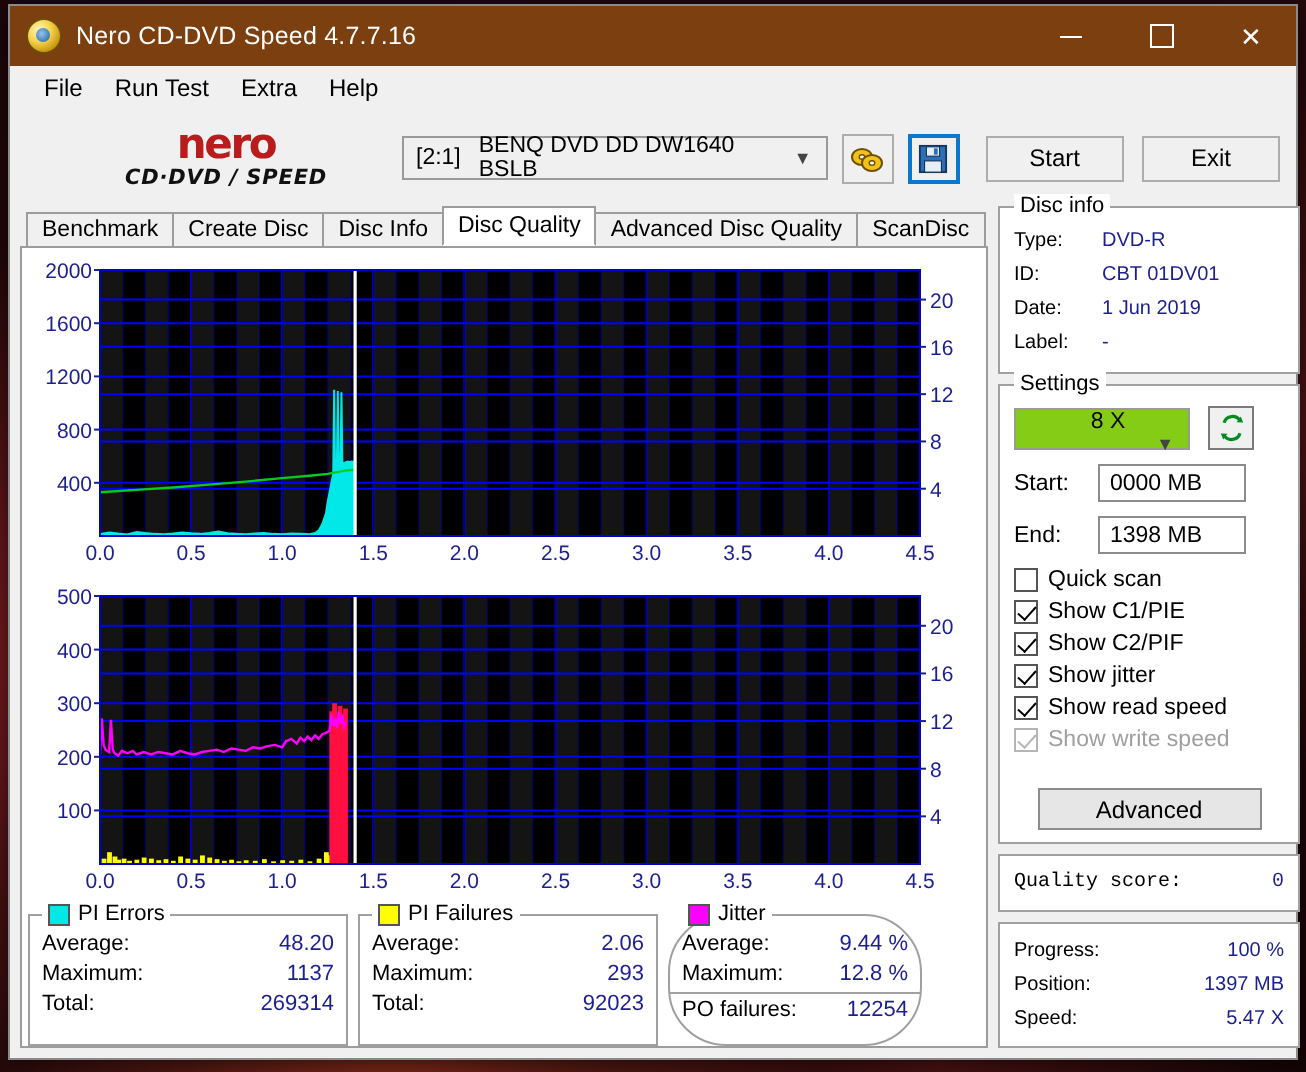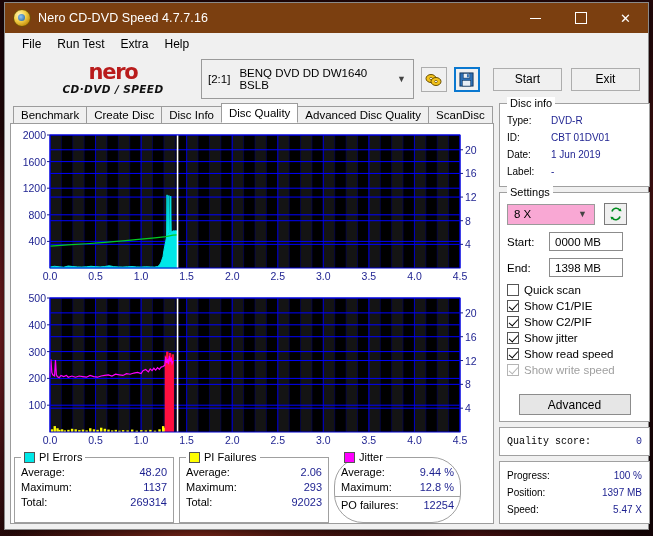--- a/index.html
+++ b/index.html
@@ -78,21 +78,21 @@
     font-family:"DejaVu Sans",sans-serif;
     font-size:21px;font-weight:bold;letter-spacing:-1.2px;color:#b91c1c;
     text-align:center;height:21px;line-height:21px;
   }
   #nero-sub{
     font-family:"DejaVu Sans",sans-serif;
     font-size:10.5px;font-weight:bold;font-style:italic;letter-spacing:.4px;color:#111;
     text-align:center;height:13px;line-height:13px;
   }
   #drive-select{
-    margin-left:14px;width:243px;height:40px;background:#f0f0f0;
+    margin-left:14px;width:243px;height:22px;background:#f0f0f0;
     border:1px solid #9a9a9a;display:flex;align-items:center;
     font-size:11.5px;color:#000;box-sizing:border-box;padding-left:6px;
   }
   #drive-select .bay{margin-right:9px;}
   .chev{margin-left:auto;margin-right:7px;font-size:9px;color:#444;}
   .tb-sq{
     width:26px;height:25px;margin-left:7px;background:#f0f0f0;border:1px solid #adadad;
     display:flex;align-items:center;justify-content:center;box-sizing:border-box;flex:none;
   }
   .tb-sq.sel{border:2px solid #0a78d0;}
@@ -154,22 +154,22 @@
   }
   .group > .g-title{
     position:absolute;top:-7px;left:7px;background:#fff;padding:0 3px;font-size:11px;color:#000;
   }
   .kv{display:flex;font-size:10px;line-height:17px;color:#000;}
   .kv .k{width:44px;flex:none;}
   .kv .v{color:#1b1f8f;}
   #settings-group{padding-top:10px;}
   #speed-row{display:flex;align-items:center;}
   #speed-select{
-    width:88px;height:21px;background:#f9a8d4;border:1px solid #9a9a9a;
-    font-size:11.5px;display:flex;align-items:center;padding-left:6px;box-sizing:border-box;color:#000;
+    width:88px;height:21px;background:#84cc16;border:1px solid #9a9a9a;
+    font-size:11.5px;display:flex;align-items:center;padding-left:6px;box-sizing:border-box;color:#000;flex-direction:column;
   }
   #refresh-btn{
     width:23px;height:22px;margin-left:9px;background:#f0f0f0;border:1px solid #7a7a7a;
     display:flex;align-items:center;justify-content:center;box-sizing:border-box;
   }
   .se-row{display:flex;align-items:center;margin-top:7px;}
   .se-row .lbl{font-size:11.5px;width:42px;flex:none;color:#000;}
   .se-row .fld{
     width:74px;height:19px;border:1px solid #8c8c8c;background:#fff;
     font-size:11.5px;display:flex;align-items:center;padding-left:5px;box-sizing:border-box;color:#000;

